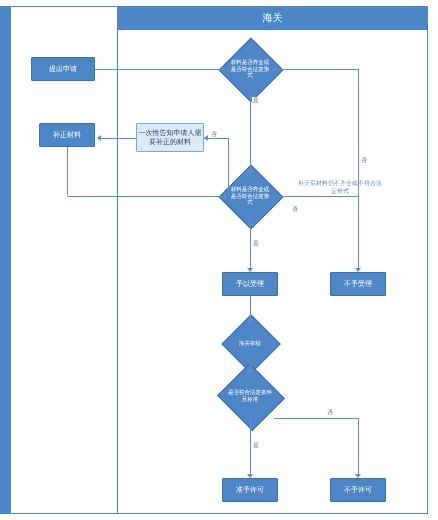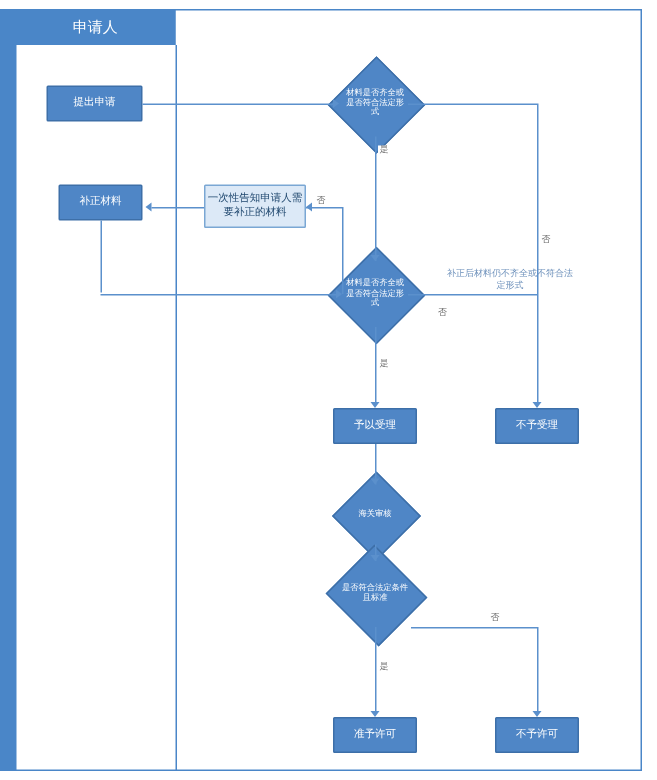--- a/index.html
+++ b/index.html
@@ -80,22 +80,22 @@
 </head>
 <body>
 
 <div id="canvas">
 
   <div class="phase-head">
     <span>阶段</span>
   </div>
 
   <div class="lane-frame"></div>
-  <div class="lane-head a">
-    <span>申请人</span>
+  <div class="lane-head b">
+    <span>海关</span>
   </div>
   <div class="lane-divider"></div>
 
   <div class="node rect" style="left:31px;top:57px;width:64px;height:24px;">
     <span>提出申请</span>
   </div>
 
   <div class="diamond-wrap" style="left:228px;top:47px;width:44px;height:44px;">
     <div class="diamond"></div>
     <div class="diamond-label">材料是否齐全或是否符合法定形式</div>

